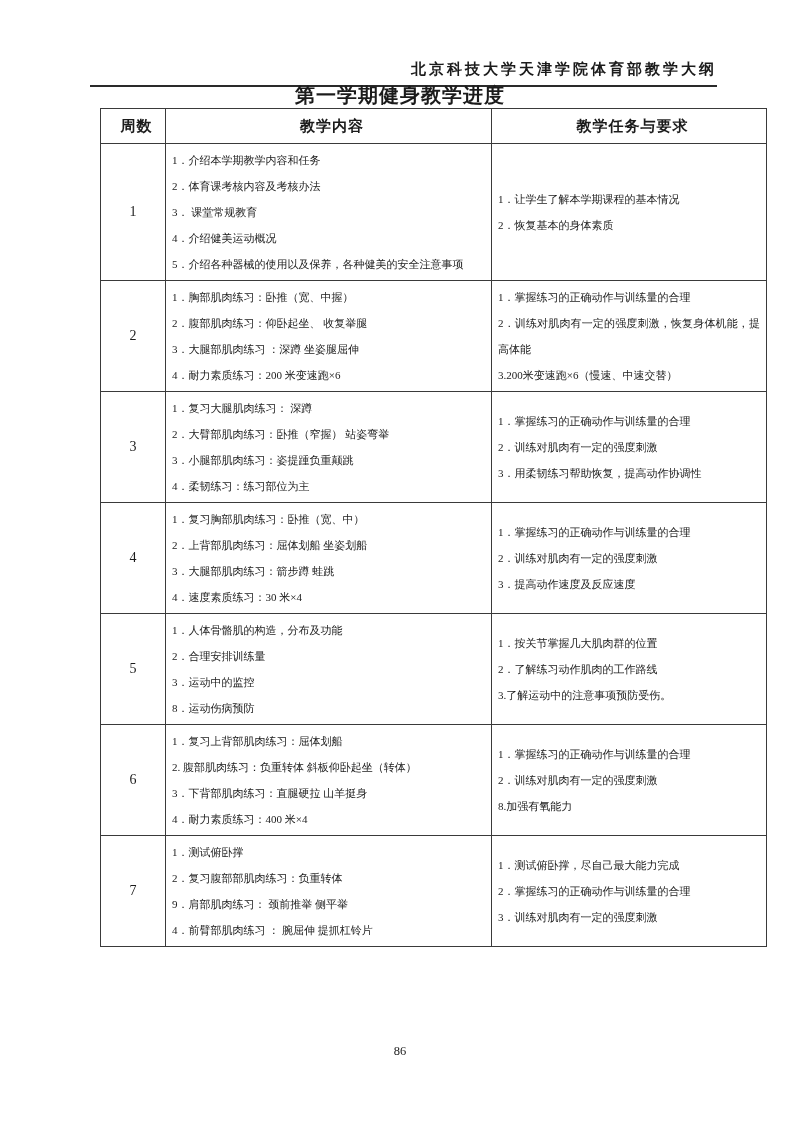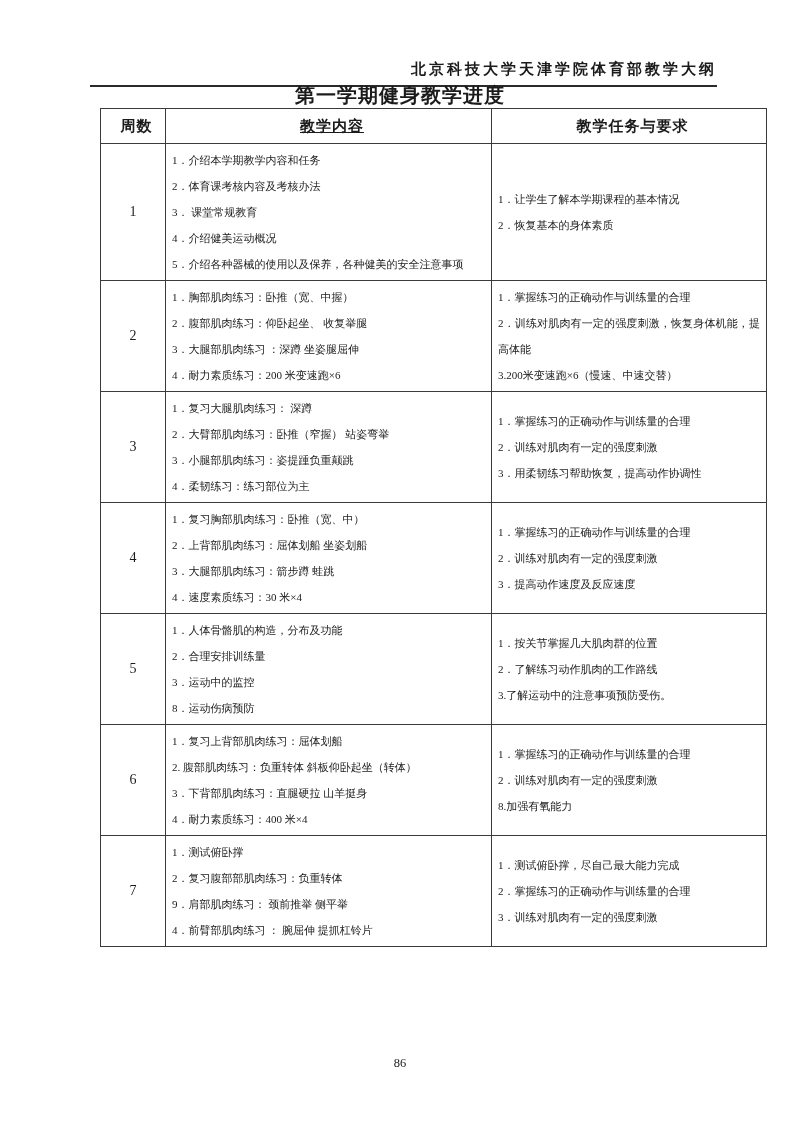--- a/index.html
+++ b/index.html
@@ -55,21 +55,21 @@
   }
   .schedule-table th {
     font-size: 15px;
     font-weight: bold;
     text-align: center;
     height: 28px;
     letter-spacing: 1px;
     padding-left: 13px;
   }
   .col-week  { width: 45px; }
-  .col-content { width: 306px; text-decoration: underline; }
+  .col-content { width: 306px; }
   .col-tasks { width: 255px; }
   .week-cell {
     text-align: center;
     vertical-align: middle;
     font-size: 14px;
   }
   .content-cell, .tasks-cell {
     vertical-align: middle;
     font-size: 11px;
     line-height: 26px;
@@ -81,21 +81,20 @@
     text-align: justify;
   }
   .page-number {
     position: absolute;
     left: 0;
     top: 1044px;
     width: 100%;
     text-align: center;
     font-size: 12.5px;
     color: #222222;
-    margin-top: 12px;
   }
 </style>
 </head>
 <body>
 
 <div class="page">
 
   <div class="doc-header">
     <span>北京科技大学天津学院体育部教学大纲</span>
   </div>

